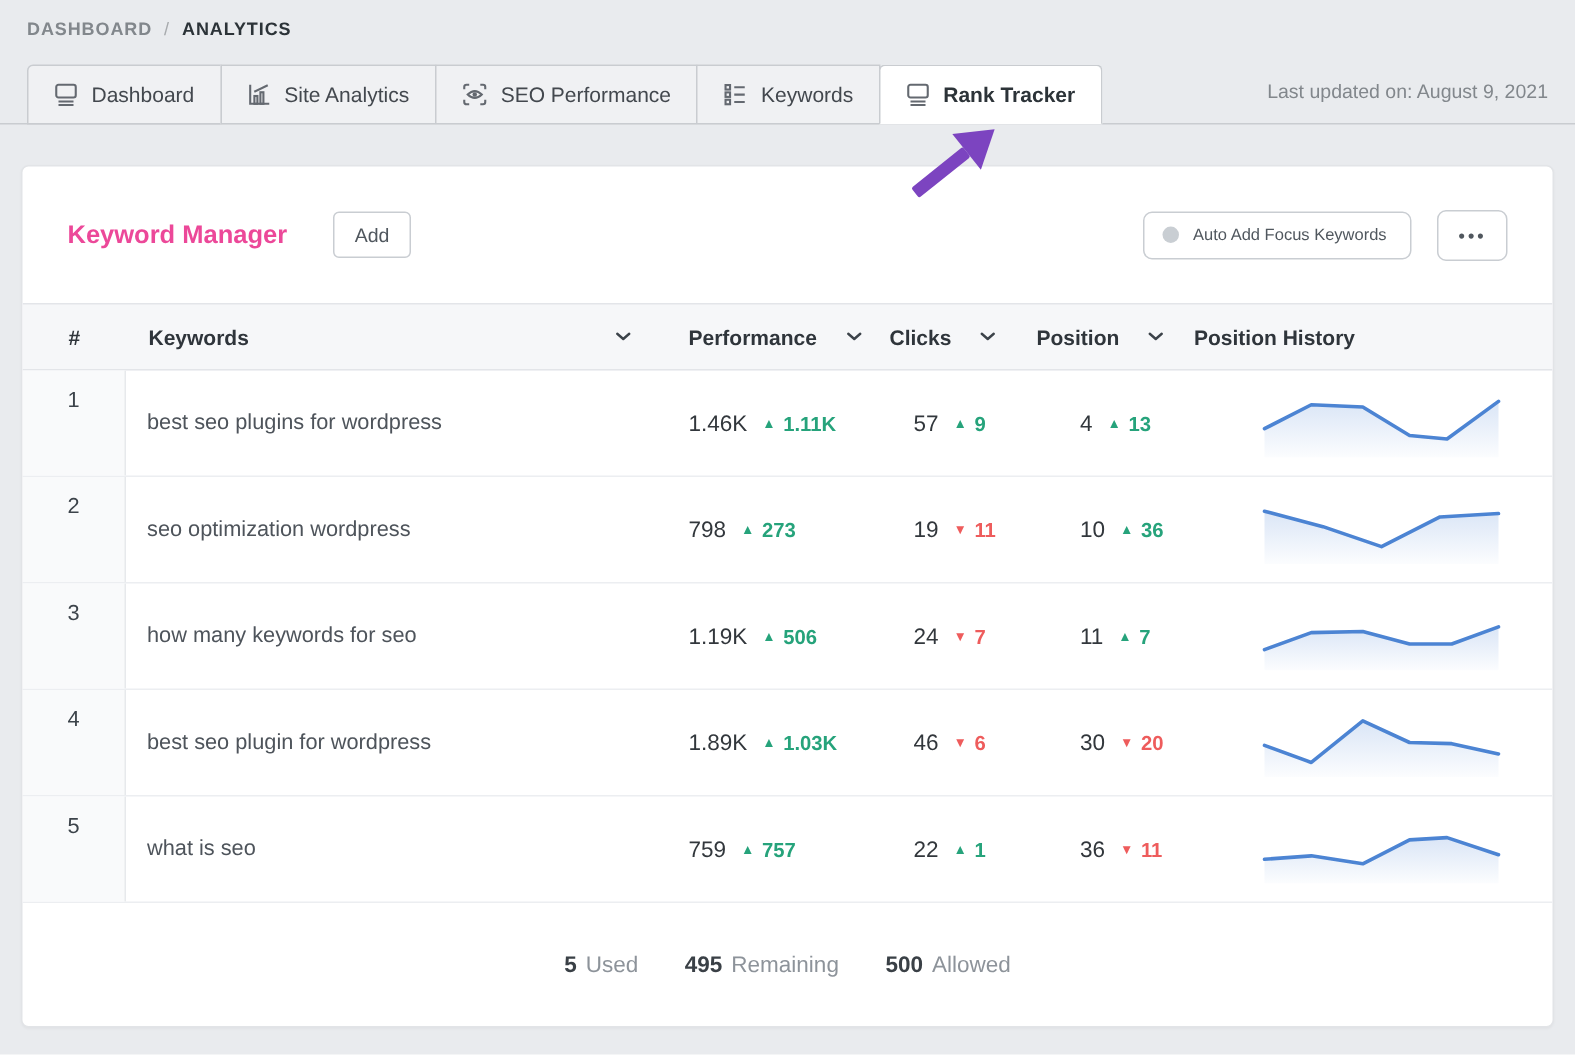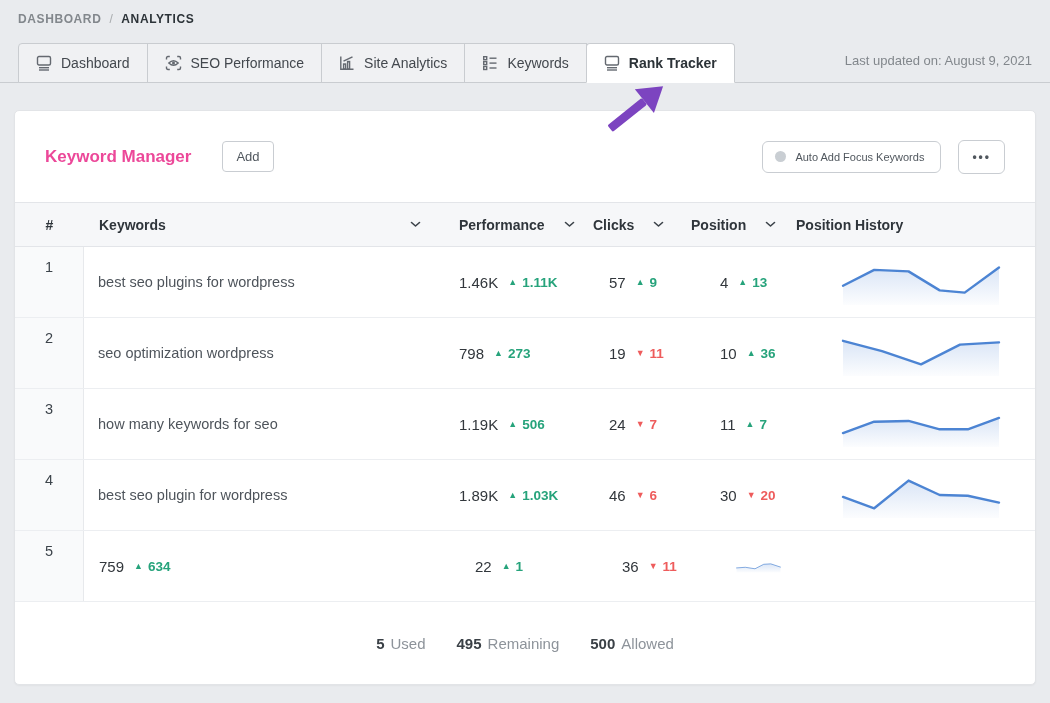--- a/index.html
+++ b/index.html
@@ -80,41 +80,41 @@
       <svg width="16" height="16" viewBox="0 0 16 16">
           <rect x="1.5" y="1.5" width="13" height="8.5" rx="1.5"></rect>
           <line x1="3" y1="12.7" x2="13" y2="12.7"></line>
           <line x1="3" y1="15" x2="13" y2="15"></line>
         </svg>
     </span>
     <span>Dashboard</span>
   </div>
   <div class="tab">
     <span class="ticon">
+      <svg width="16" height="16" viewBox="0 0 16 16">
+          <path d="M1.8 1.5 V14.2 H14.5"></path>
+          <rect x="4.6" y="9" width="2" height="5.2"></rect>
+          <rect x="8.6" y="6.5" width="2" height="7.7"></rect>
+          <path d="M4.5 6.2 L13.5 1.8"></path>
+        </svg>
+    </span>
+    <span>Site Analytics</span>
+  </div>
+  <div class="tab">
+    <span class="ticon">
       <svg width="17" height="16" viewBox="0 0 17 16">
           <path d="M1.5 4.5 V3 Q1.5 1.5 3 1.5 H4.8"></path>
           <path d="M12.2 1.5 H14 Q15.5 1.5 15.5 3 V4.5"></path>
           <path d="M15.5 11.5 V13 Q15.5 14.5 14 14.5 H12.2"></path>
           <path d="M4.8 14.5 H3 Q1.5 14.5 1.5 13 V11.5"></path>
           <path d="M3.8 8 Q8.5 3.4 13.2 8 Q8.5 12.6 3.8 8 Z"></path>
           <circle cx="8.5" cy="8" r="1.5" fill="#646970" stroke="none"></circle>
         </svg>
     </span>
     <span>SEO Performance</span>
-  </div>
-  <div class="tab">
-    <span class="ticon">
-      <svg width="16" height="16" viewBox="0 0 16 16">
-          <path d="M1.8 1.5 V14.2 H14.5"></path>
-          <rect x="4.6" y="9" width="2" height="5.2"></rect>
-          <rect x="8.6" y="6.5" width="2" height="7.7"></rect>
-          <path d="M4.5 6.2 L13.5 1.8"></path>
-        </svg>
-    </span>
-    <span>Site Analytics</span>
   </div>
   <div class="tab">
     <span class="ticon">
       <svg width="16" height="16" viewBox="0 0 16 16">
           <rect x="1.7" y="1.7" width="3" height="3"></rect>
           <line x1="7.5" y1="3.2" x2="14.5" y2="3.2"></line>
           <rect x="1.7" y="6.6" width="3" height="3"></rect>
           <line x1="7.5" y1="8.1" x2="14.5" y2="8.1"></line>
           <rect x="1.7" y="11.5" width="3" height="3"></rect>
           <line x1="7.5" y1="13" x2="14.5" y2="13"></line>
@@ -348,25 +348,28 @@
               </linearGradient>
             </defs>
             <polygon points="2,24.900000000000002 33.2,36.3 67.52,8.559999999999999 98.72,23 126.80000000000001,23.76 158,30.599999999999998 158,46 2,46" fill="url(#sparkGrad3)"></polygon>
             <polyline points="2,24.900000000000002 33.2,36.3 67.52,8.559999999999999 98.72,23 126.80000000000001,23.76 158,30.599999999999998" fill="none" stroke="#4c84d3" stroke-width="2.4" stroke-linejoin="round" stroke-linecap="round"></polyline>
           </svg>
       </div>
     </div>
 
     <div class="grid-row trow">
       <div class="cell numcell">5</div>
+      <div class="cell kwcell">
+        <span>what is seo</span>
+      </div>
       <div class="cell metric m-impressions">
         <span class="val">759</span>
         <span class="delta up">
           <span class="tri">▲</span>
-          <span class="dval">634</span>
+          <span class="dval">757</span>
         </span>
       </div>
       <div class="cell metric m-clicks">
         <span class="val">22</span>
         <span class="delta up">
           <span class="tri">▲</span>
           <span class="dval">1</span>
         </span>
       </div>
       <div class="cell metric m-position">

